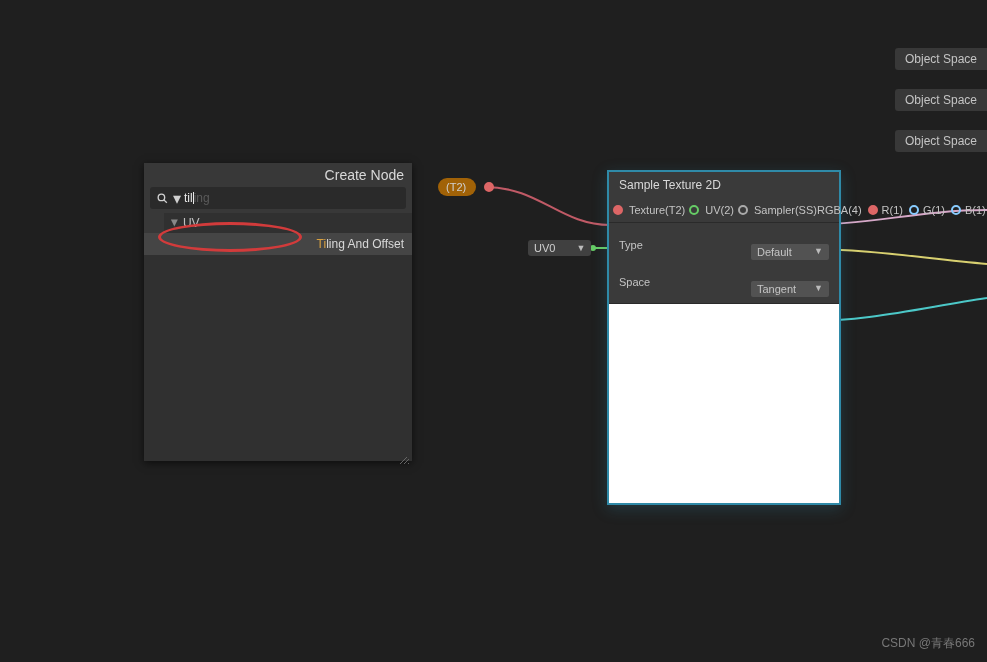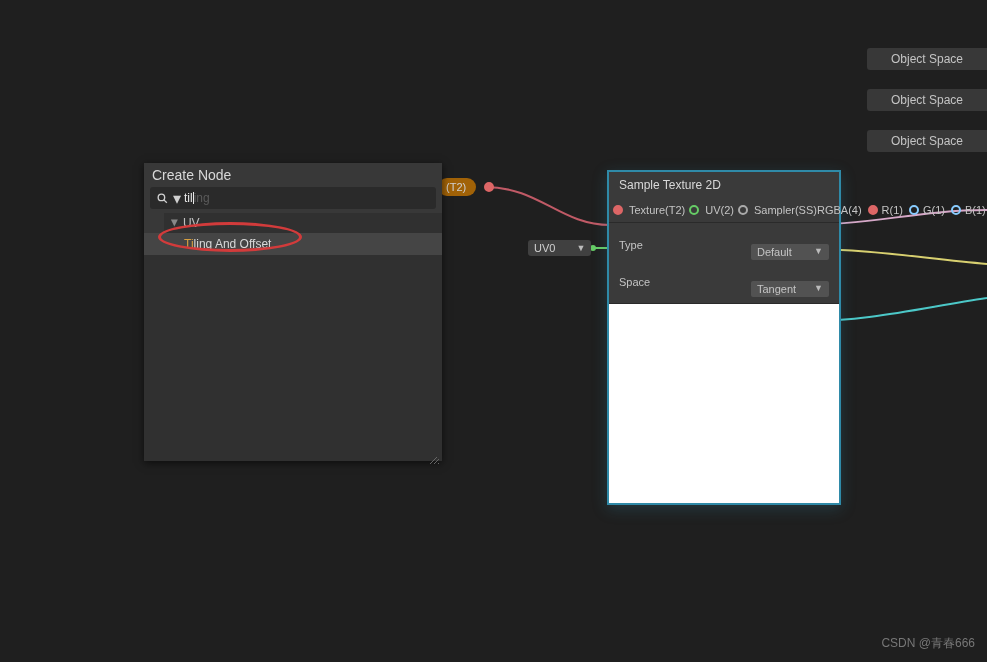--- a/index.html
+++ b/index.html
@@ -1,23 +1,23 @@
 <!DOCTYPE html>
 <html><head>
 <meta charset="utf-8">
 <style>
   * { box-sizing: border-box; margin: 0; padding: 0; font-family: -apple-system, BlinkMacSystemFont, "Segoe UI", Arial, sans-serif; }
   html, body { width: 987px; height: 662px; background: #1f1f1f; color: #c4c4c4; overflow: hidden; position: relative; }
   .canvas { position: relative; width: 100%; height: 100%; }
 
   
-  .space-pill { position: absolute; right: 0; background: #383838; color: #c4c4c4; font-size: 12px; padding: 4px 24px; border-radius: 3px 0 0 3px; }
+  .space-pill { position: absolute; right: 0; background: #383838; color: #c4c4c4; font-size: 12px; padding: 4px 10px; border-radius: 3px 0 0 3px; }
 
   
-  .create-panel { position: absolute; left: 144px; top: 163px; width: 298px; height: 298px; background: #383838; box-shadow: 0 2px 8px rgba(0,0,0,0.6); display: flex; flex-direction: column; }
+  .create-panel { position: absolute; left: 144px; top: 163px; width: 268px; height: 298px; background: #383838; box-shadow: 0 2px 8px rgba(0,0,0,0.6); display: flex; flex-direction: column; text-align: right; }
   .create-title { font-size: 14px; color: #d8d8d8; padding: 4px 8px 4px 8px; background: #383838; }
   .search-row { display: flex; align-items: center; background: #2a2a2a; margin: 0 6px 4px 6px; border-radius: 3px; height: 22px; padding: 0 4px; }
   .search-row .icon { width: 16px; display: flex; justify-content: center; color: #d0d0d0; }
   .search-row .caret { width: 14px; display: flex; justify-content: center; color: #d0d0d0; }
   .search-input-wrap { flex: 1; position: relative; display: flex; align-items: center; }
   .search-text { font-size: 12px; color: #e8e8e8; }
   .search-placeholder-remainder { font-size: 12px; color: #5a5a5a; }
   .search-cursor { display: inline-block; width: 1px; height: 12px; background: #e8e8e8; }
   .category-row { background: #303030; font-size: 12px; color: #c0c0c0; padding: 3px 8px; display: flex; align-items: center; gap: 4px; margin-left: 20px; }
   .category-row .tri { display: inline-block; transform: rotate(90deg); font-size: 9px; color: #888; }

